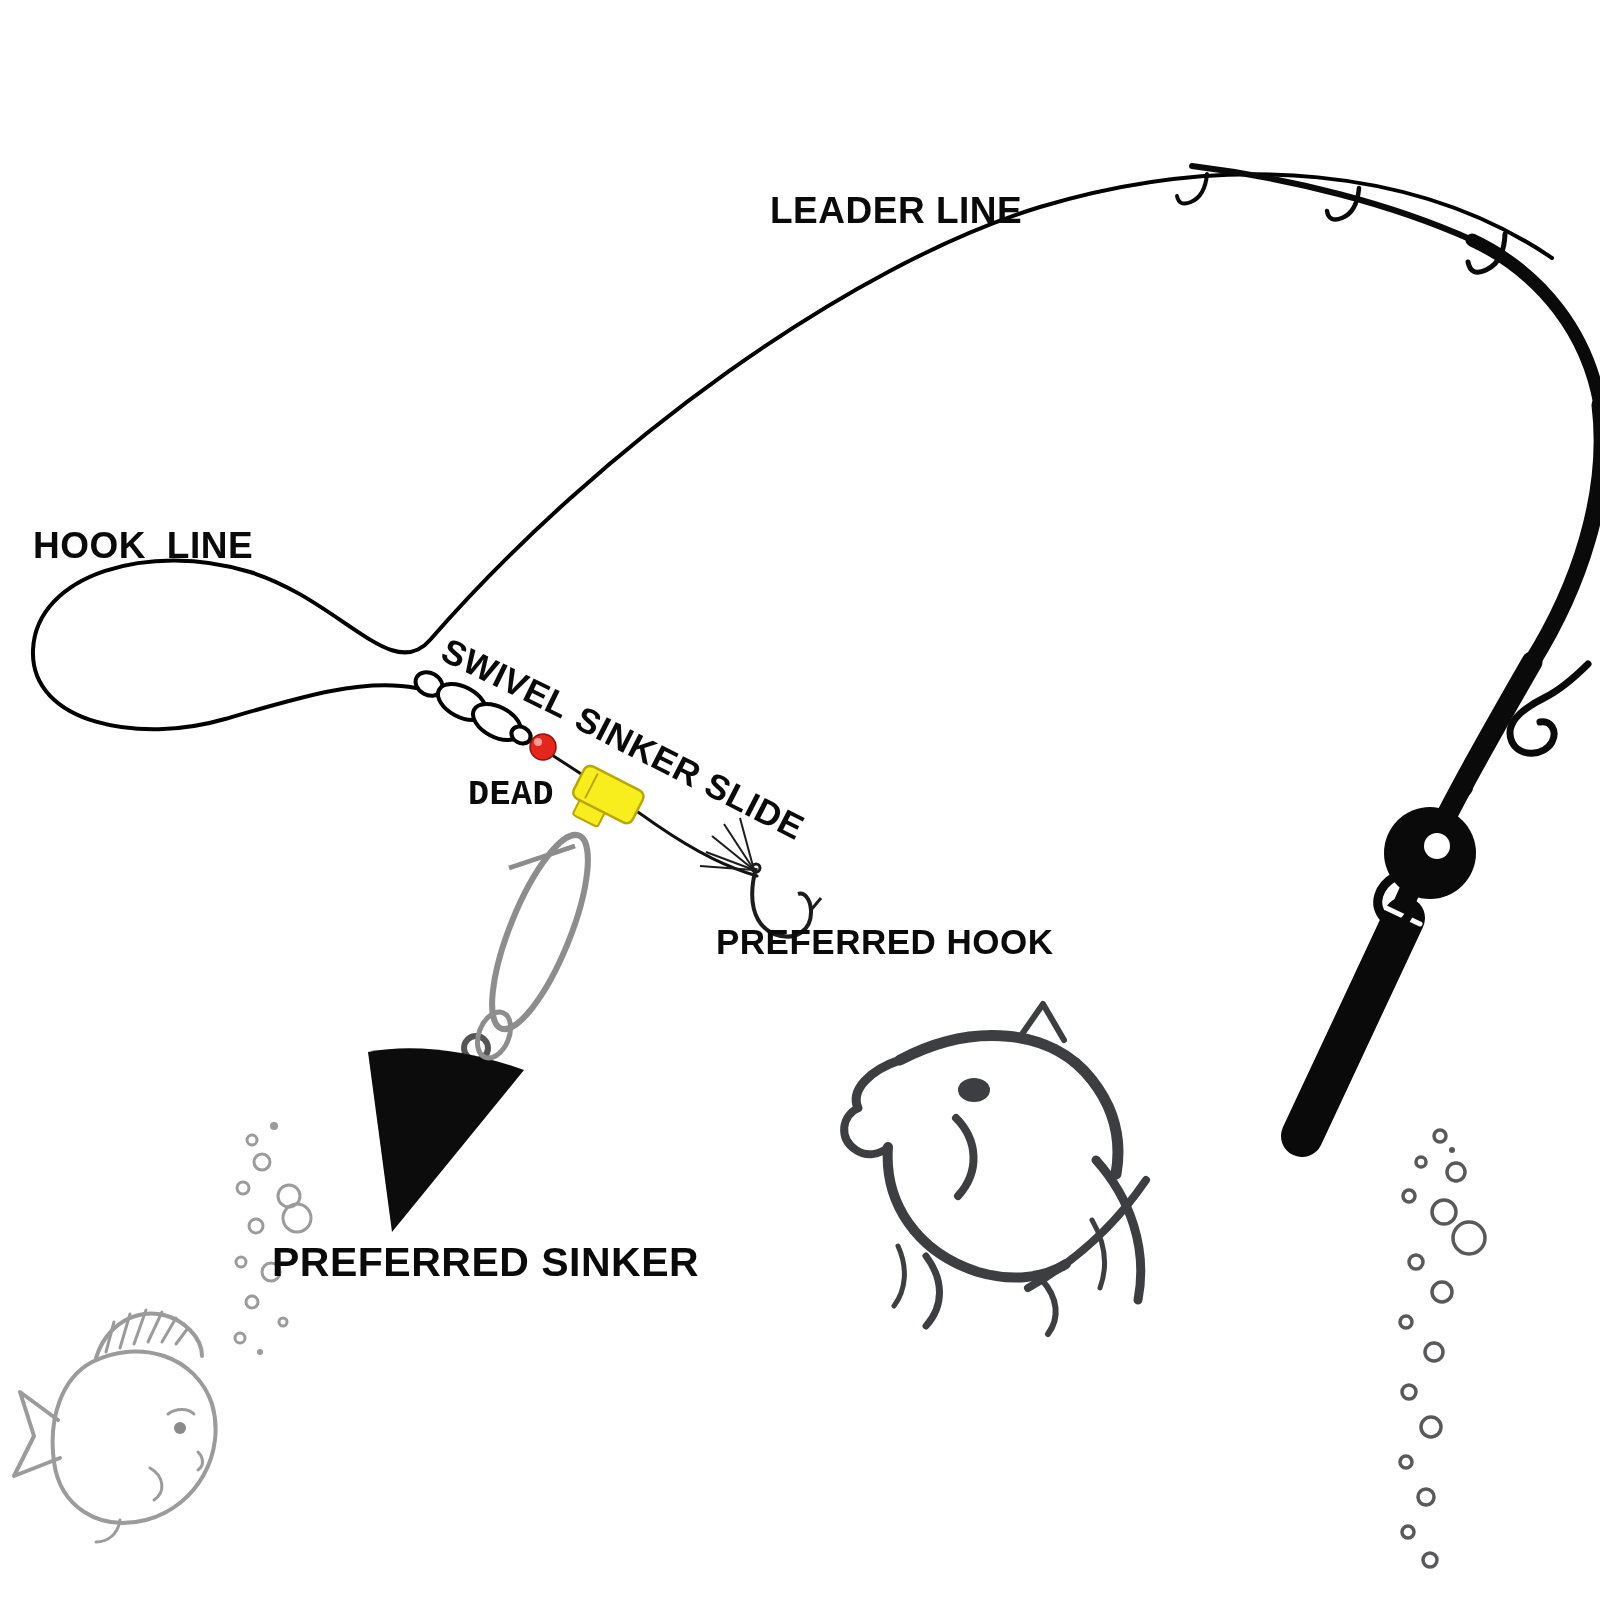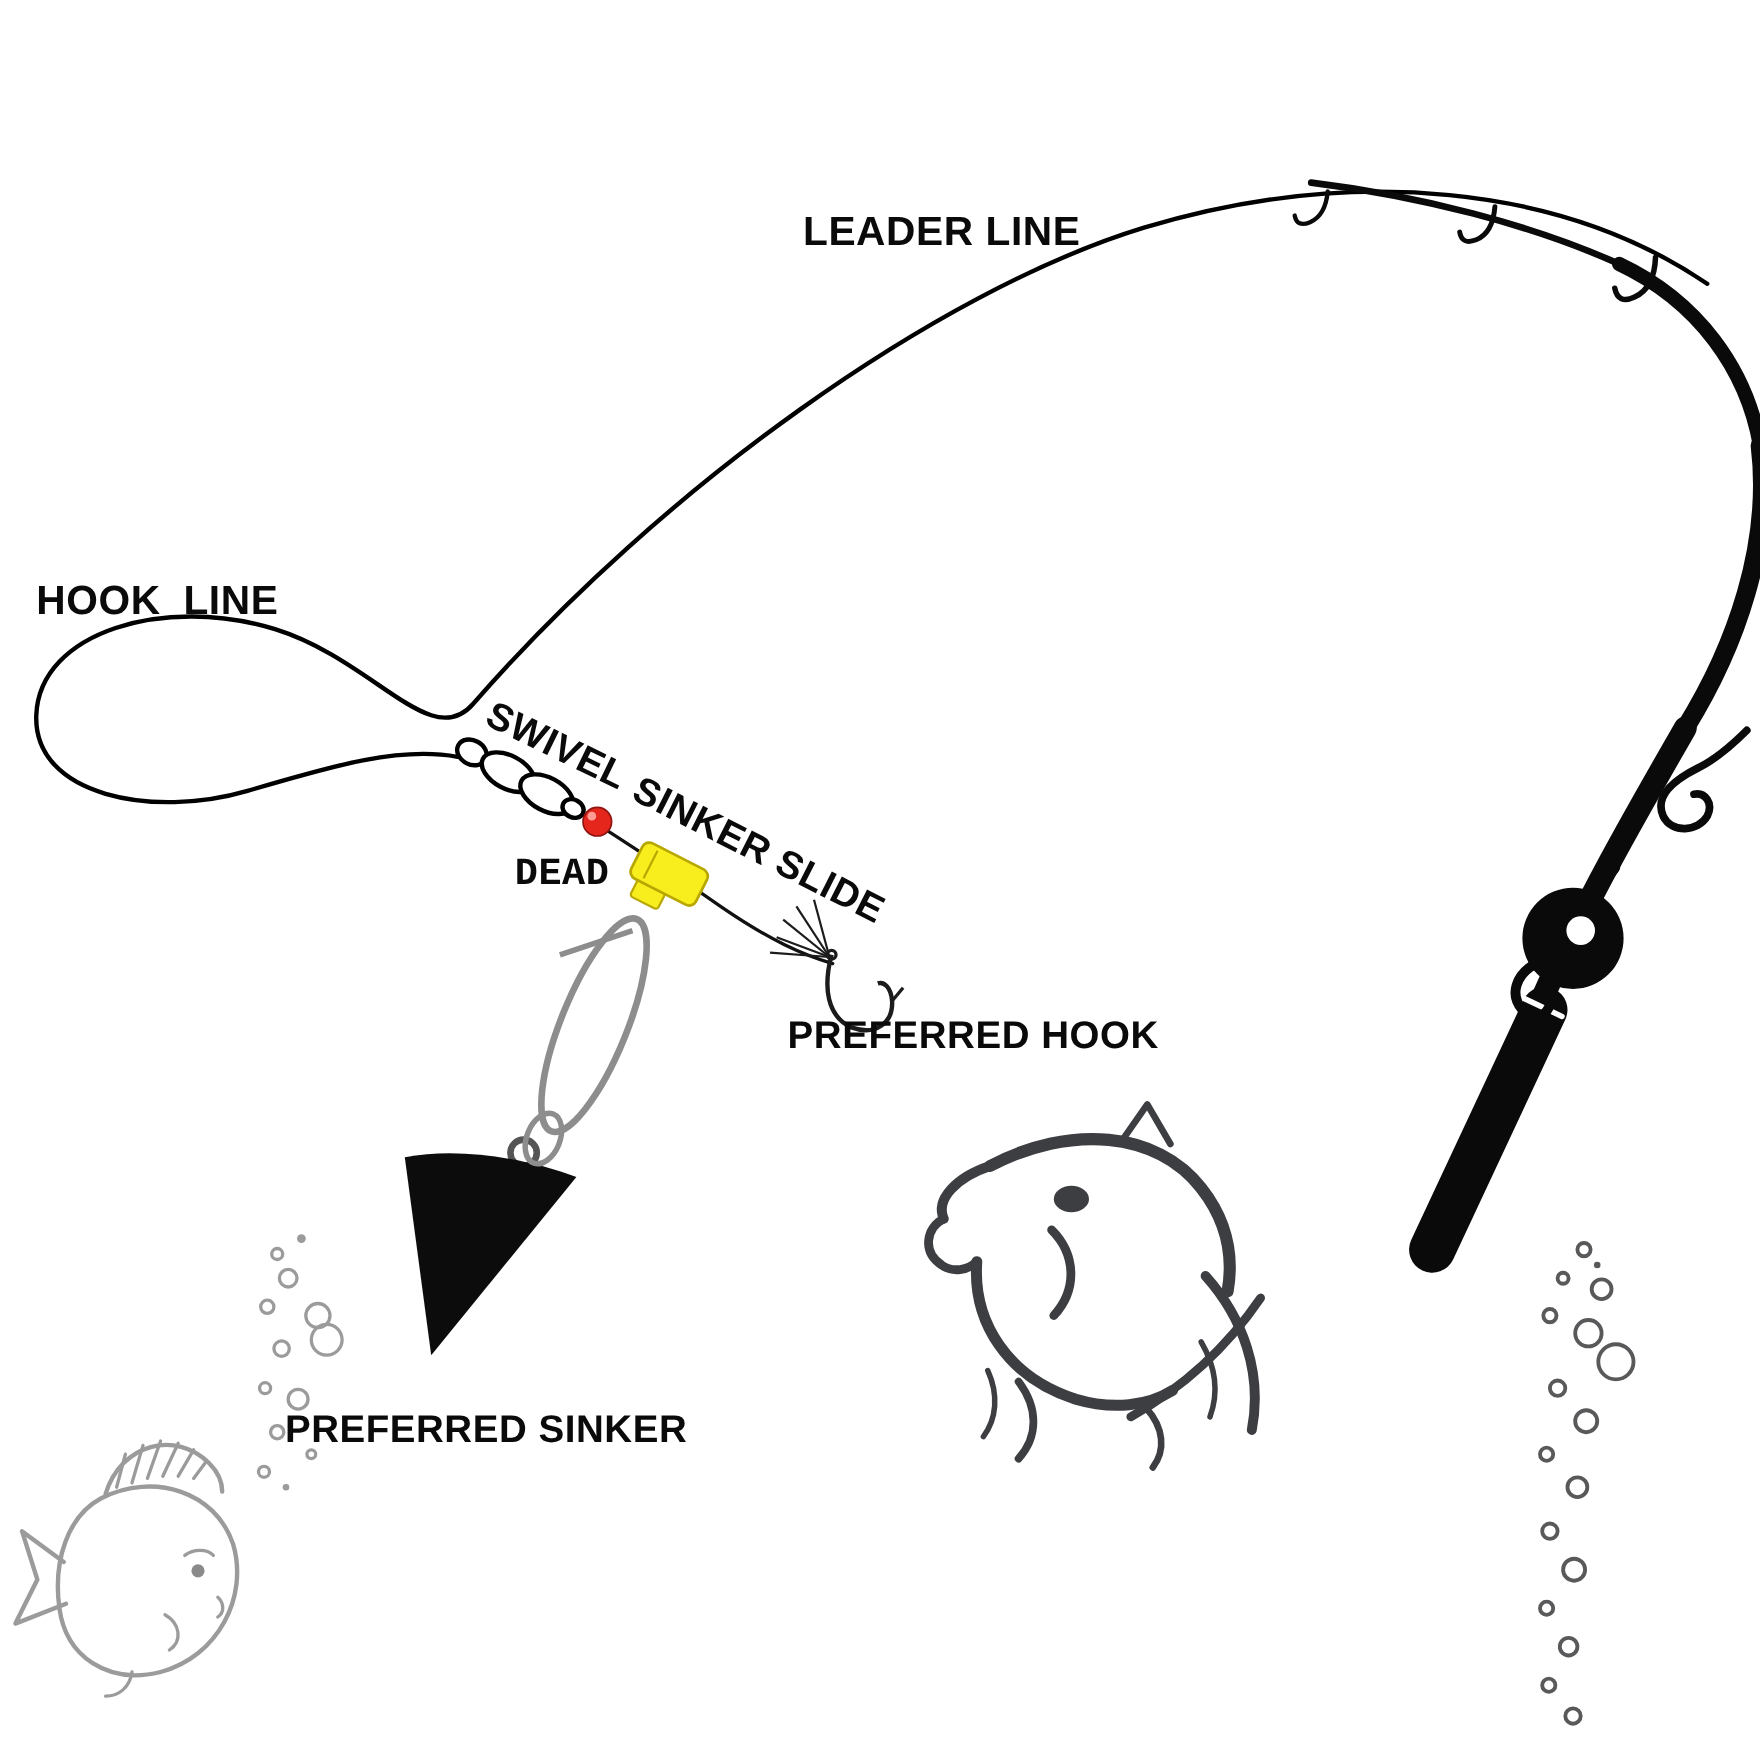--- a/index.html
+++ b/index.html
@@ -1,27 +1,27 @@
 <!DOCTYPE html>
 <html><head>
 <meta charset="utf-8">
 <style>
   html,body{margin:0;padding:0;background:#fff;}
   #page{position:relative;width:1600px;height:1600px;background:#ffffff;overflow:hidden;
         font-family:"Liberation Sans", sans-serif;}
   #art{position:absolute;left:0;top:0;width:1600px;height:1600px;}
   .label{position:absolute;font-weight:bold;color:#0a0a0a;white-space:nowrap;
          letter-spacing:0.5px;line-height:1;}
-  .lbl-leader{left:730px;top:192px;font-size:37px;}
+  .lbl-leader{left:770px;top:192px;font-size:37px;}
   .lbl-main{left:33px;top:527px;font-size:37px;word-spacing:10px;}
   .lbl-swivel{left:452px;top:632px;font-size:35px;transform:rotate(26deg);transform-origin:left top;}
   .lbl-slide{left:586px;top:700px;font-size:35px;transform:rotate(27deg);transform-origin:left top;}
   .lbl-dead{left:468px;top:778px;font-size:35px;font-family:Liberation Mono, monospace;}
   .lbl-hook{left:716px;top:924px;font-size:35px;}
-  .lbl-sinker{left:259px;top:1242px;font-size:35px;margin-top:40px;}
+  .lbl-sinker{left:272px;top:1242px;font-size:41px;}
 </style>
 </head>
 <body>
 
 <div id="page">
 
   <svg id="art" viewBox="0 0 1600 1600">
 
     <path d="M 1552 258 C 1420 168 1230 150 1040 207 C 850 265 600 445 430 640
              C 392 684 340 600 250 572 C 150 541 36 574 33 650

